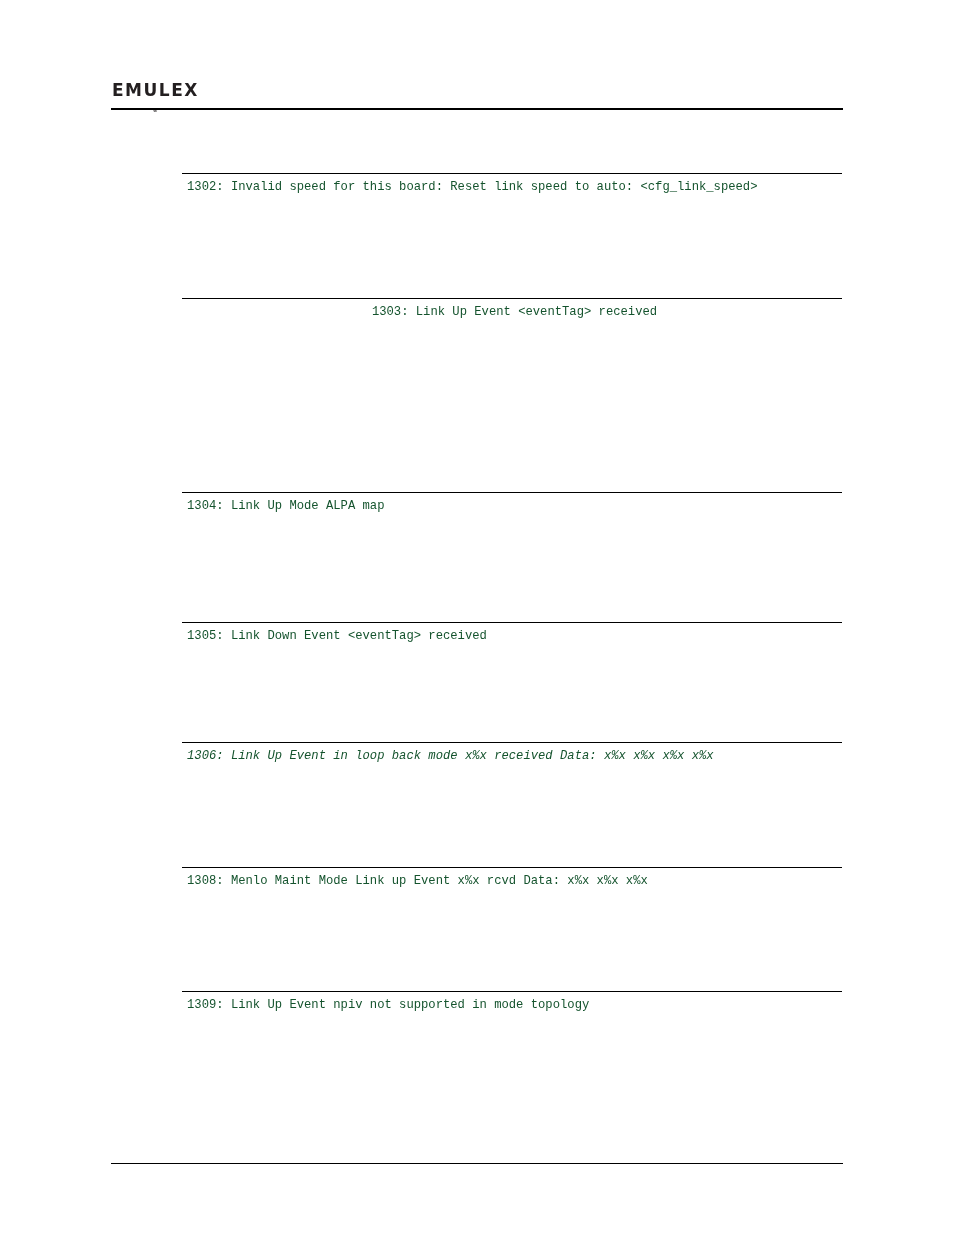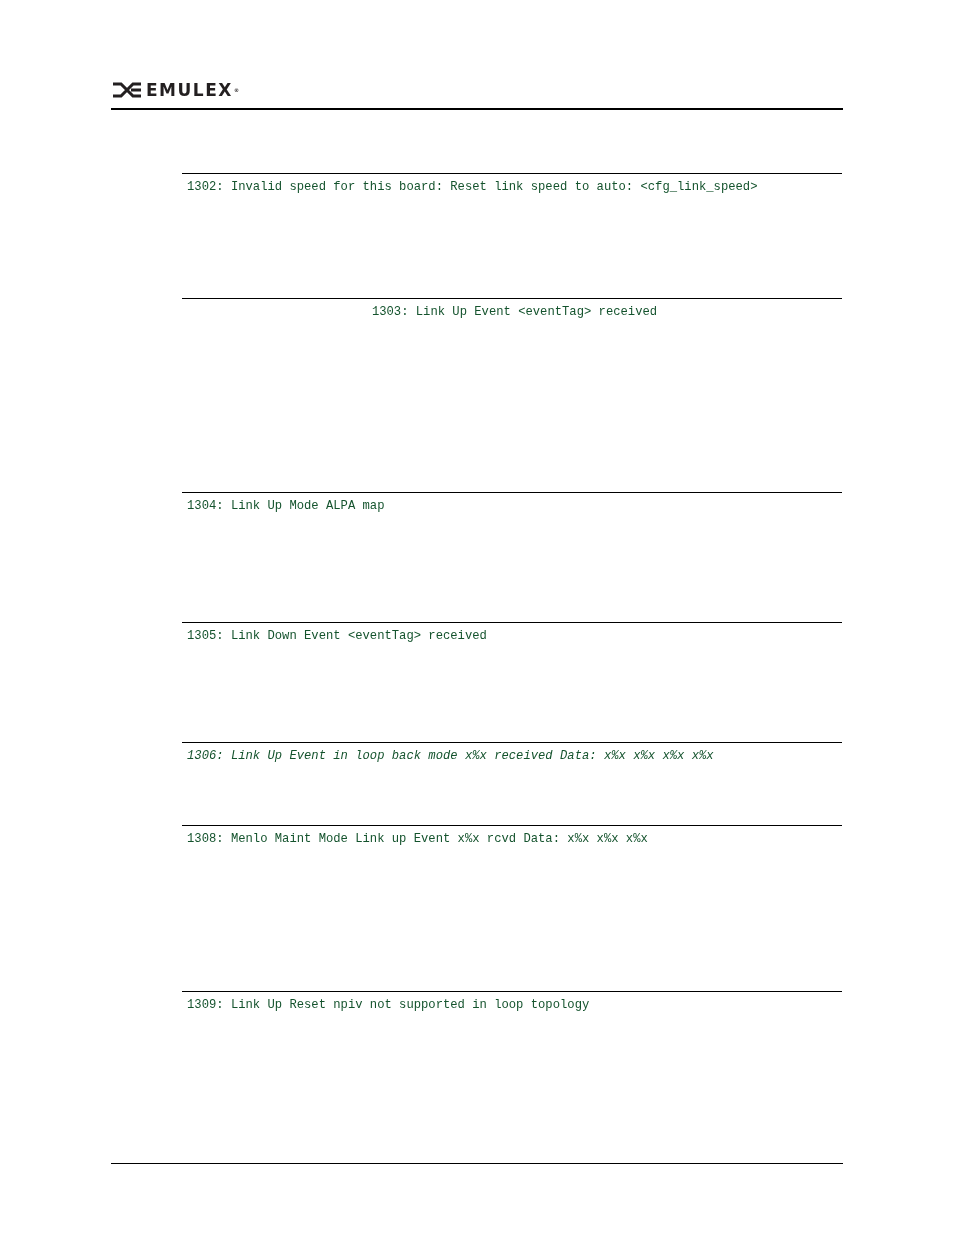--- a/index.html
+++ b/index.html
@@ -1,17 +1,17 @@
 <!DOCTYPE html>
 <html><head>
 <meta charset="utf-8">
 <style>
   html, body { margin: 0; padding: 0; background: #ffffff; }
   body { width: 954px; height: 1235px; position: relative; overflow: hidden; font-family: "Liberation Sans", sans-serif; color: #000; }
-  .logo { position: absolute; left: 112px; top: 80px; height: 20px; display: flex; align-items: center; }
+  .logo { position: absolute; left: 112px; top: 80px; height: 20px; display: flex; align-items: center; flex-direction: column; }
   .logo-mark { width: 30px; height: 18px; margin-right: 4px; }
   .logo-text { font-family: "DejaVu Sans", sans-serif; font-weight: bold; font-size: 17px; letter-spacing: 1.5px; color: #231f20; line-height: 20px; }
   .logo-reg { font-size: 5px; vertical-align: top; margin-left: 1px; }
   .header-rule { position: absolute; left: 111px; top: 108px; width: 732px; height: 2px; background: #000; }
   .footer-rule { position: absolute; left: 111px; top: 1163px; width: 732px; height: 1px; background: #000; }
   .msg { position: absolute; left: 182px; width: 660px; border-top: 1px solid #000; }
   .msg-text { font-family: "Liberation Mono", monospace; font-size: 12.2px; padding-left: 5px; padding-top: 6px; white-space: pre; color: #14532d; }
 </style>
 </head>
 <body>
@@ -35,20 +35,20 @@
 </div>
 <div class="msg" style="top:492px;">
   <div class="msg-text">1304: Link Up Mode ALPA map</div>
 </div>
 <div class="msg" style="top:622px;">
   <div class="msg-text">1305: Link Down Event &lt;eventTag&gt; received</div>
 </div>
 <div class="msg" style="top:742px;font-style:italic;">
   <div class="msg-text">1306: Link Up Event in loop back mode x%x received Data: x%x x%x x%x x%x</div>
 </div>
-<div class="msg" style="top:825px;">
+<div class="msg" style="top:867px;">
   <div class="msg-text">1308: Menlo Maint Mode Link up Event x%x rcvd Data: x%x x%x x%x</div>
 </div>
 <div class="msg" style="top:991px;">
-  <div class="msg-text">1309: Link Up Reset npiv not supported in loop topology</div>
+  <div class="msg-text">1309: Link Up Event npiv not supported in mode topology</div>
 </div>
 
 <div class="footer-rule"></div>
 
 </body></html>

